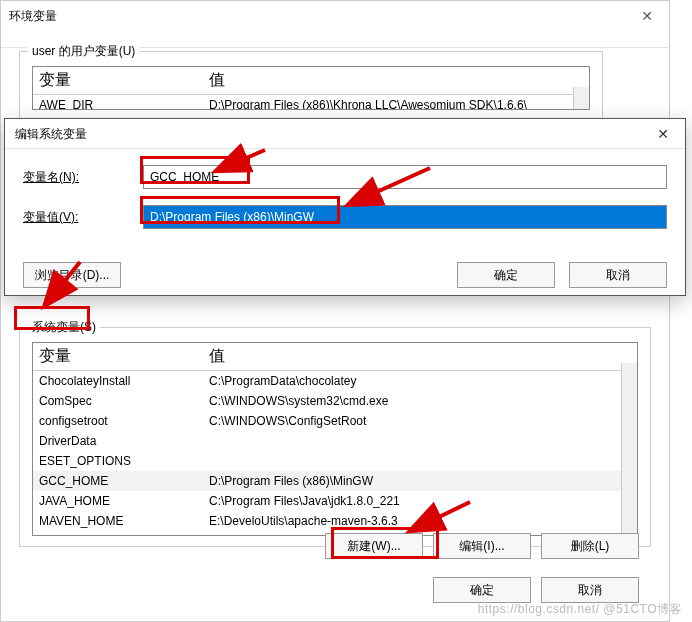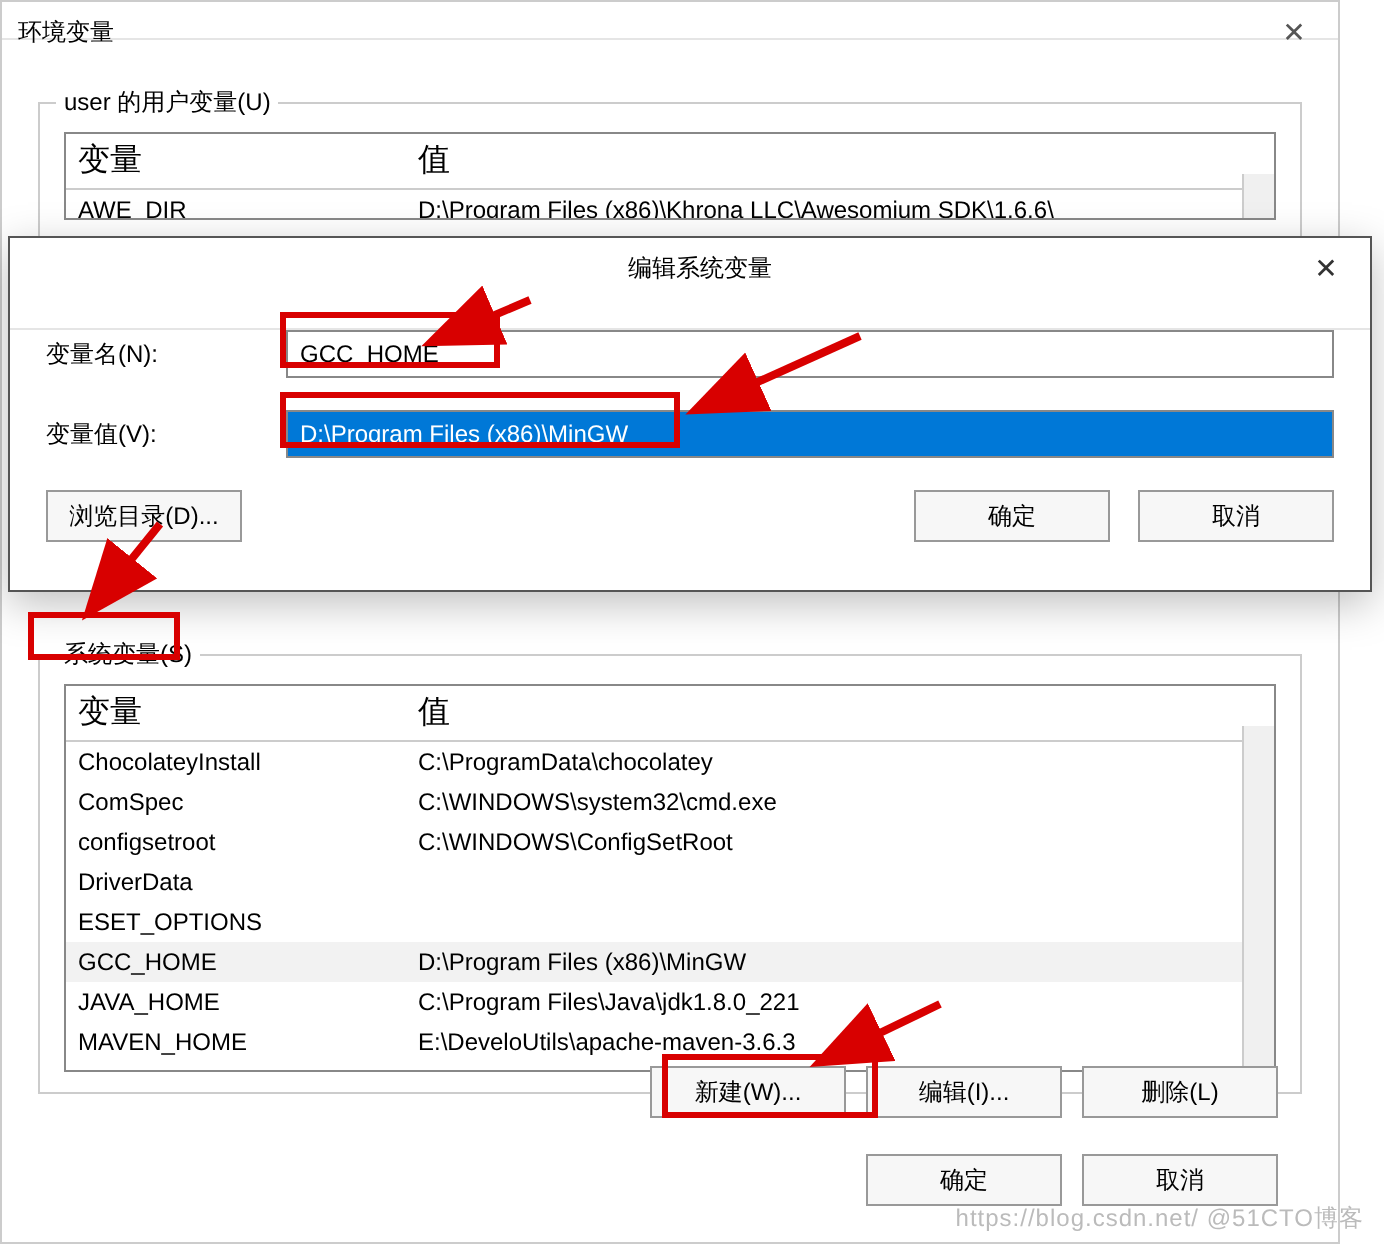--- a/index.html
+++ b/index.html
@@ -1,51 +1,51 @@
 <!DOCTYPE html>
 <html><head>
 <meta charset="utf-8">
 <style>
   * { box-sizing: border-box; font-family: "Microsoft YaHei", "Segoe UI", sans-serif; }
   body { margin:0; width:692px; height:622px; background:#fff; font-size:12px; color:#000; position:relative; overflow:hidden; }
 
   
   .env-dialog { position:absolute; left:0; top:0; width:670px; height:622px; background:#fff; border:1px solid #ccc; }
-  .titlebar { height:19px; line-height:30px; padding-left:8px; font-size:12px; border-bottom:1px solid #e5e5e5; }
+  .titlebar { height:47px; line-height:30px; padding-left:8px; font-size:12px; border-bottom:1px solid #e5e5e5; }
   .close-x { position:absolute; right:0; top:0; width:44px; height:30px; text-align:center; line-height:30px; font-size:14px; color:#555; }
 
   .groupbox { position:absolute; border:1px solid #ccc; }
   .group-label { position:absolute; left:8px; top:-9px; background:#fff; padding:0 4px; font-size:12px; }
 
-  .user-group { left:18px; top:50px; width:632px; height:70px; }
+  .user-group { left:18px; top:50px; width:584px; height:70px; }
   .sys-group  { left:18px; top:306px; width:632px; height:220px;margin-top:20px; }
 
   .table-wrap { position:absolute; left:12px; right:12px; top:14px; bottom:10px; border:1px solid #888; overflow:hidden; }
   .thead { display:flex; background:#fff; border-bottom:1px solid #ccc; font-size:16px; }
   .th, .td { padding:3px 6px; white-space:nowrap; overflow:hidden; text-overflow:ellipsis; }
   .col-name { width:170px; }
   .col-val  { flex:1; }
   .tbody { overflow:hidden; }
   .tr { display:flex; font-size:12px; }
   .tr.hl { background:#f2f2f2; }
   .scroll-hint { position:absolute; right:0; top:20px; bottom:0; width:16px; background:#f0f0f0; border-left:1px solid #ccc; }
 
   .btn-row { position:absolute; right:30px; display:flex; gap:10px; }
   .sys-btn-row { bottom:62px; }
   .footer-row { bottom:18px; }
-  .btn { width:98px; height:26px; line-height:24px; text-align:center; border:1px solid #999; background:#f7f7f7; font-size:12px; }
+  .btn { width:98px; height:26px; line-height:24px; text-align:center; border:1px solid #999; background:#f7f7f7; font-size:12px;margin-top:17px; }
 
   
   .edit-dialog { position:absolute; left:4px; top:118px; width:682px; height:178px; background:#fff; border:1px solid #555; box-shadow:0 6px 20px rgba(0,0,0,.25); }
-  .edit-title { height:46px; line-height:30px; padding-left:10px; font-size:12px; border-bottom:1px solid #e5e5e5;text-align:center; }
+  .edit-title { height:30px; line-height:30px; padding-left:10px; font-size:12px; border-bottom:1px solid #e5e5e5; }
   .edit-close { position:absolute; right:0; top:0; width:44px; height:30px; text-align:center; line-height:30px; font-size:14px; color:#333; }
   .form-row { position:absolute; left:18px; right:18px; display:flex; align-items:center; }
   .form-row.name { top:46px; }
   .form-row.value { top:86px; }
-  .lbl { width:120px; font-size:12px; }
+  .lbl { width:120px; font-size:12px;text-decoration:underline; }
   .inp { flex:1; height:24px; border:1px solid #888; padding:0 6px; font-size:12px; }
   .inp.sel { background:#0078d7; color:#fff; }
   .edit-btns-left { position:absolute; left:18px; top:126px; display:flex; gap:14px; }
   .edit-btns-right { position:absolute; right:18px; top:126px; display:flex; gap:14px; }
 
   
   .anno { position:absolute; border:3px solid #d80000; pointer-events:none; }
 
   
   svg.arrows { position:absolute; left:0; top:0; width:692px; height:622px; pointer-events:none; }

